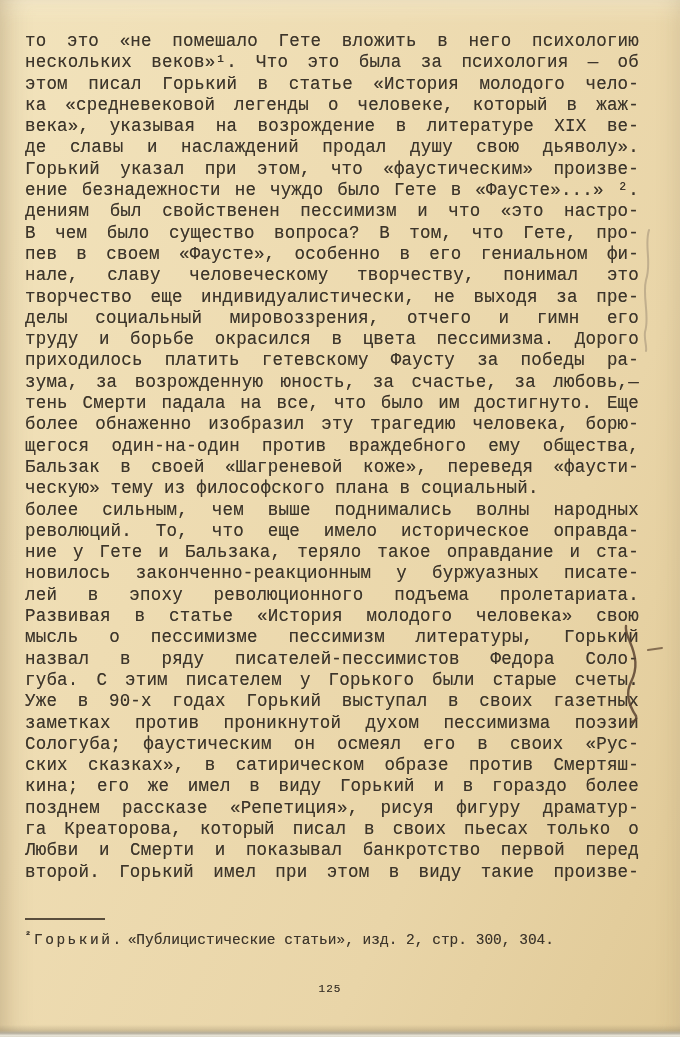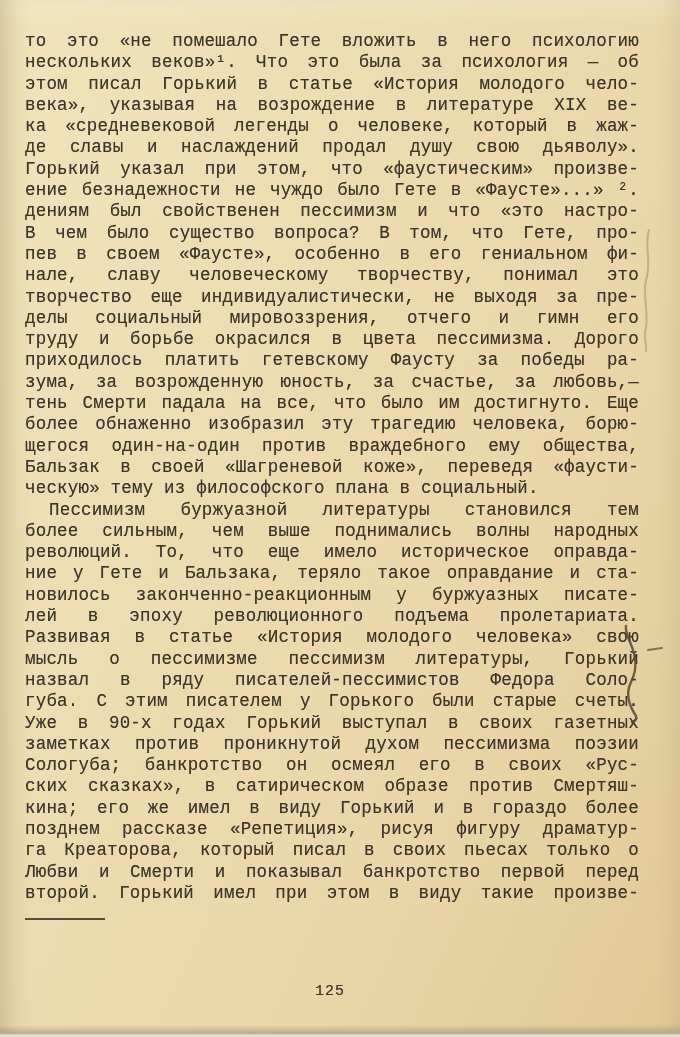--- a/index.html
+++ b/index.html
@@ -70,84 +70,84 @@
     font-weight: bold;
     margin-right: 3px;
   }
   .fn-author { letter-spacing: 2.5px; margin-right: 4px; }
   .page-number {
     position: absolute;
     top: 983px;
     left: 0;
     width: 660px;
     text-align: center;
-    font-size: 15px;
+    font-size: 11px;
     letter-spacing: 1px;
     text-shadow: 0 0 0.6px rgba(62, 52, 40, 0.55);
   }
   .margin-mark { position: absolute; pointer-events: none; }
   .mark-pencil { left: 638px; top: 228px; }
   .mark-ink { left: 616px; top: 624px; }
 </style>
 </head>
 <body>
 
 <div class="page" style="--ink: #3c352b;">
 
   <div class="text-block">
       <div class="para">
         <div class="line">то это «не помешало Гете вложить в него психологию</div>
         <div class="line">нескольких веков»¹. Что это была за психология — об</div>
         <div class="line">этом писал Горький в статье «История молодого чело-</div>
+        <div class="line">ка «средневековой легенды о человеке, который в жаж-</div>
         <div class="line">века», указывая на возрождение в литературе XIX ве-</div>
-        <div class="line">ка «средневековой легенды о человеке, который в жаж-</div>
         <div class="line">де славы и наслаждений продал душу свою дьяволу».</div>
         <div class="line">Горький указал при этом, что «фаустическим» произве-</div>
         <div class="line">ение безнадежности не чуждо было Гете в «Фаусте»...» ².</div>
         <div class="line">дениям был свойственен пессимизм и что «это настро-</div>
         <div class="line">В чем было существо вопроса? В том, что Гете, про-</div>
         <div class="line">пев в своем «Фаусте», особенно в его гениальном фи-</div>
         <div class="line">нале, славу человеческому творчеству, понимал это</div>
         <div class="line">творчество еще индивидуалистически, не выходя за пре-</div>
         <div class="line">делы социальный мировоззрения, отчего и гимн его</div>
         <div class="line">труду и борьбе окрасился в цвета пессимизма. Дорого</div>
         <div class="line">приходилось платить гетевскому Фаусту за победы ра-</div>
         <div class="line">зума, за возрожденную юность, за счастье, за любовь,—</div>
         <div class="line">тень Смерти падала на все, что было им достигнуто. Еще</div>
         <div class="line">более обнаженно изобразил эту трагедию человека, борю-</div>
         <div class="line">щегося один-на-один против враждебного ему общества,</div>
         <div class="line">Бальзак в своей «Шагреневой коже», переведя «фаусти-</div>
         <div class="line last">ческую» тему из философского плана в социальный.</div>
       </div>
       <div class="para">
-        <div class="line first-indent">Пессимизм буржуазной литературы становился тем</div>
         <div class="line">более сильным, чем выше поднимались волны народных</div>
         <div class="line">революций. То, что еще имело историческое оправда-</div>
         <div class="line">ние у Гете и Бальзака, теряло такое оправдание и ста-</div>
         <div class="line">новилось законченно-реакционным у буржуазных писате-</div>
         <div class="line">лей в эпоху революционного подъема пролетариата.</div>
         <div class="line">Развивая в статье «История молодого человека» свою</div>
         <div class="line">мысль о пессимизме пессимизм литературы, Горький</div>
         <div class="line">назвал в ряду писателей-пессимистов Федора Соло-</div>
         <div class="line">губа. С этим писателем у Горького были старые счеты.</div>
         <div class="line">Уже в 90-х годах Горький выступал в своих газетных</div>
         <div class="line">заметках против проникнутой духом пессимизма поэзии</div>
-        <div class="line">Сологуба; банкротство он осмеял его в своих «Рус-</div>
+        <div class="line">Сологуба; фаустическим он осмеял его в своих «Рус-</div>
         <div class="line">ских сказках», в сатирическом образе против Смертяш-</div>
         <div class="line">кина; его же имел в виду Горький и в гораздо более</div>
         <div class="line">позднем рассказе «Репетиция», рисуя фигуру драматур-</div>
         <div class="line">га Креаторова, который писал в своих пьесах только о</div>
         <div class="line">Любви и Смерти и показывал банкротство первой перед</div>
         <div class="line">второй. Горький имел при этом в виду такие произве-</div>
       </div>
     </div>
 
   <div class="footnote-area">
     <hr class="footnote-rule">
     <div>
+        <div class="footnote"><span class="fn-marker">²</span><span class="fn-author">Горький.</span><span>«Публицистические статьи», изд. 2, стр. 300, 304.</span></div>
       </div>
   </div>
 
   <div class="page-number">125</div>
 
   <svg class="margin-mark mark-pencil" width="20" height="125" viewBox="0 0 20 125">
     <path d="M11,2 C6,18 14,34 8,52 C4,68 12,88 7,104 C6,112 9,118 8,123" fill="none" stroke="#b3a184" stroke-width="2" stroke-linecap="round" opacity="0.75"></path>
   </svg>
 
   <svg class="margin-mark mark-ink" width="52" height="100" viewBox="0 0 52 100">

